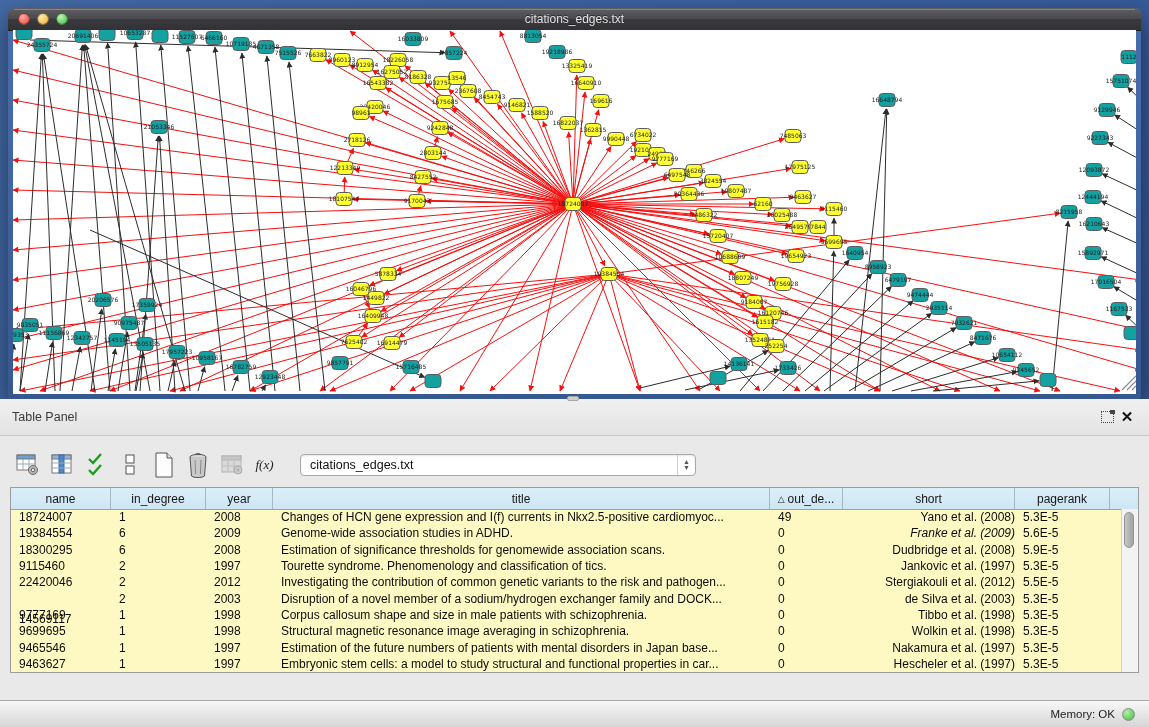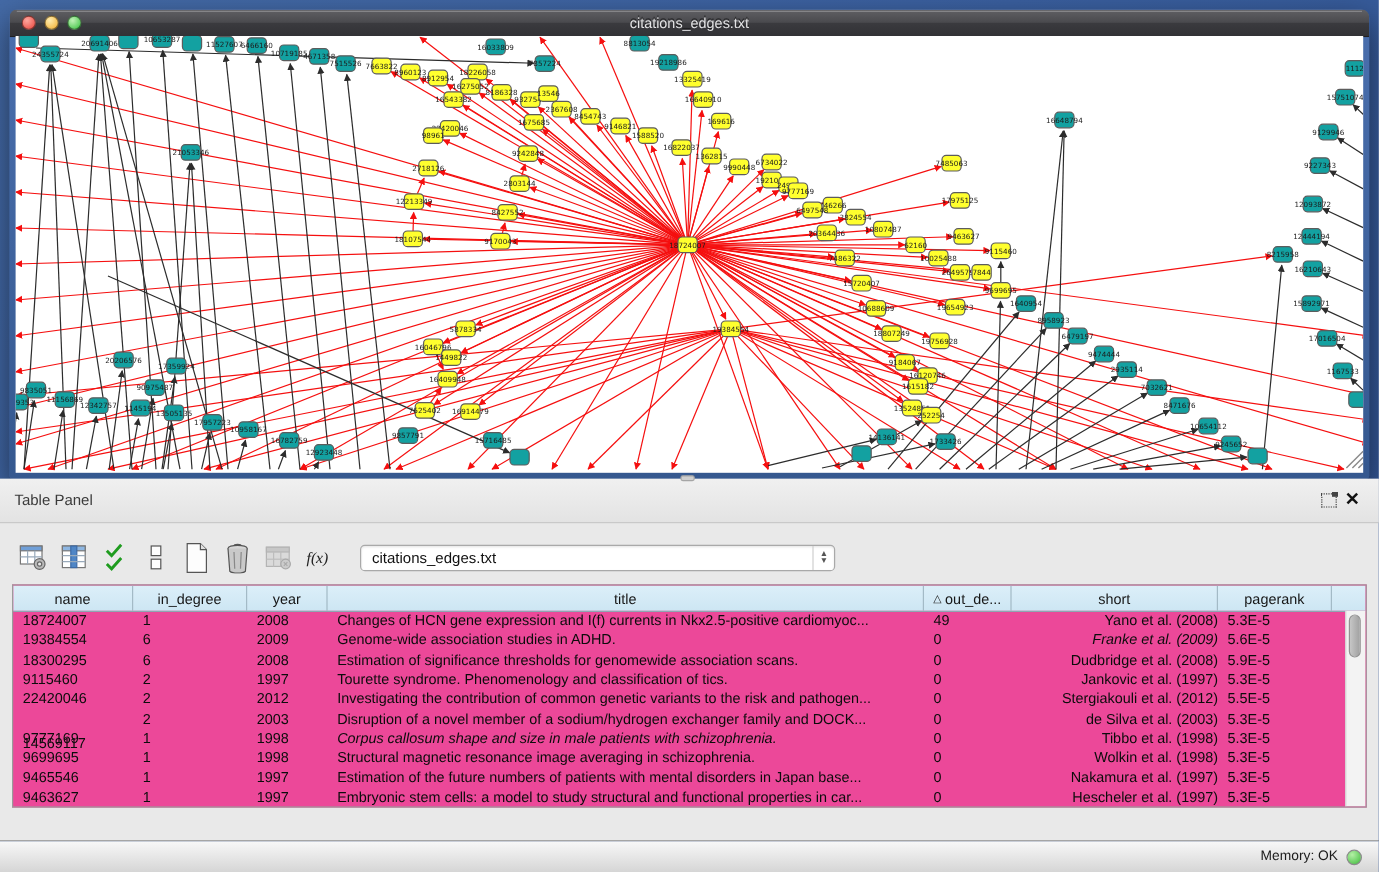--- a/index.html
+++ b/index.html
@@ -39,21 +39,21 @@
 
   .toolbar{height:58px;display:flex;align-items:center;padding-left:14px;box-sizing:border-box;}
   .tb-btn{width:27px;height:27px;margin-right:7px;display:flex;align-items:center;justify-content:center;border-radius:4px;}
   .fx{font-size:13px;color:#222;font-family:"Liberation Serif",serif;font-style:italic;margin:0 4px 0 2px;}
   .dropdown{margin-left:14px;width:396px;height:22px;background:#fff;border:1px solid #a9a9a9;border-radius:4px;
     display:flex;align-items:center;font-size:12.5px;color:#111;padding-left:9px;box-sizing:border-box;
     box-shadow:inset 0 1px 2px rgba(0,0,0,.10);}
   .dd-stepper{margin-left:auto;width:17px;align-self:stretch;border-left:1px solid #cfcfcf;
     display:flex;flex-direction:column;align-items:center;justify-content:center;color:#555;font-size:7px;line-height:6px;}
 
-  .table-box{position:absolute;left:10px;top:88px;width:1129px;height:186px;background:#ec4899;
+  .table-box{position:absolute;left:10px;top:88px;width:1129px;height:186px;background:#fef9c3;
     border:1px solid #9b9b9b;box-sizing:border-box;overflow:hidden;}
   .thead{display:flex;height:21px;background:linear-gradient(#dceff9,#cde6f3);border-bottom:1px solid #8fa6b2;}
   .th{box-sizing:border-box;border-right:1px solid #a3bac6;font-size:12px;display:flex;align-items:center;
       justify-content:center;color:#161616;overflow:hidden;white-space:nowrap;}
   .sort-tri{font-size:9px;margin-right:3px;color:#222;}
   .tbody{position:absolute;left:0;top:21px;right:16px;bottom:0;}
   .tr{display:flex;height:16.3px;align-items:center;font-size:12px;color:#0c0c0c;}
   .td{box-sizing:border-box;padding-left:8px;white-space:nowrap;overflow:hidden;}
   .td.center{text-align:right;padding-left:0;}
   .vscroll{position:absolute;right:0;top:21px;bottom:0;width:16px;background:#f3f3f3;border-left:1px solid #d2d2d2;}
@@ -937,21 +937,21 @@
           <div class="td" style="width: 67px;">2003</div>
           <div class="td" style="width: 497px;">Disruption of a novel member of a sodium/hydrogen exchanger family and DOCK...</div>
           <div class="td" style="width: 73px;">0</div>
           <div class="td center" style="width: 172px;">de Silva et al. (2003)</div>
           <div class="td" style="width: 95px;">5.3E-5</div>
         </div>
         <div class="tr">
           <div class="td" style="width: 100px;">9777169</div>
           <div class="td" style="width: 95px;">1</div>
           <div class="td" style="width: 67px;">1998</div>
-          <div class="td" style="width: 497px; font-style: italic;">Corpus callosum shape and size in male patients with schizophrenia.</div>
+          <div class="td" style="width: 497px;">Corpus callosum shape and size in male patients with schizophrenia.</div>
           <div class="td" style="width: 73px;">0</div>
           <div class="td center" style="width: 172px;">Tibbo et al. (1998)</div>
           <div class="td" style="width: 95px;">5.3E-5</div>
         </div>
         <div class="tr">
           <div class="td" style="width: 100px;">9699695</div>
           <div class="td" style="width: 95px;">1</div>
           <div class="td" style="width: 67px;">1998</div>
           <div class="td" style="width: 497px;">Structural magnetic resonance image averaging in schizophrenia.</div>
           <div class="td" style="width: 73px;">0</div>

